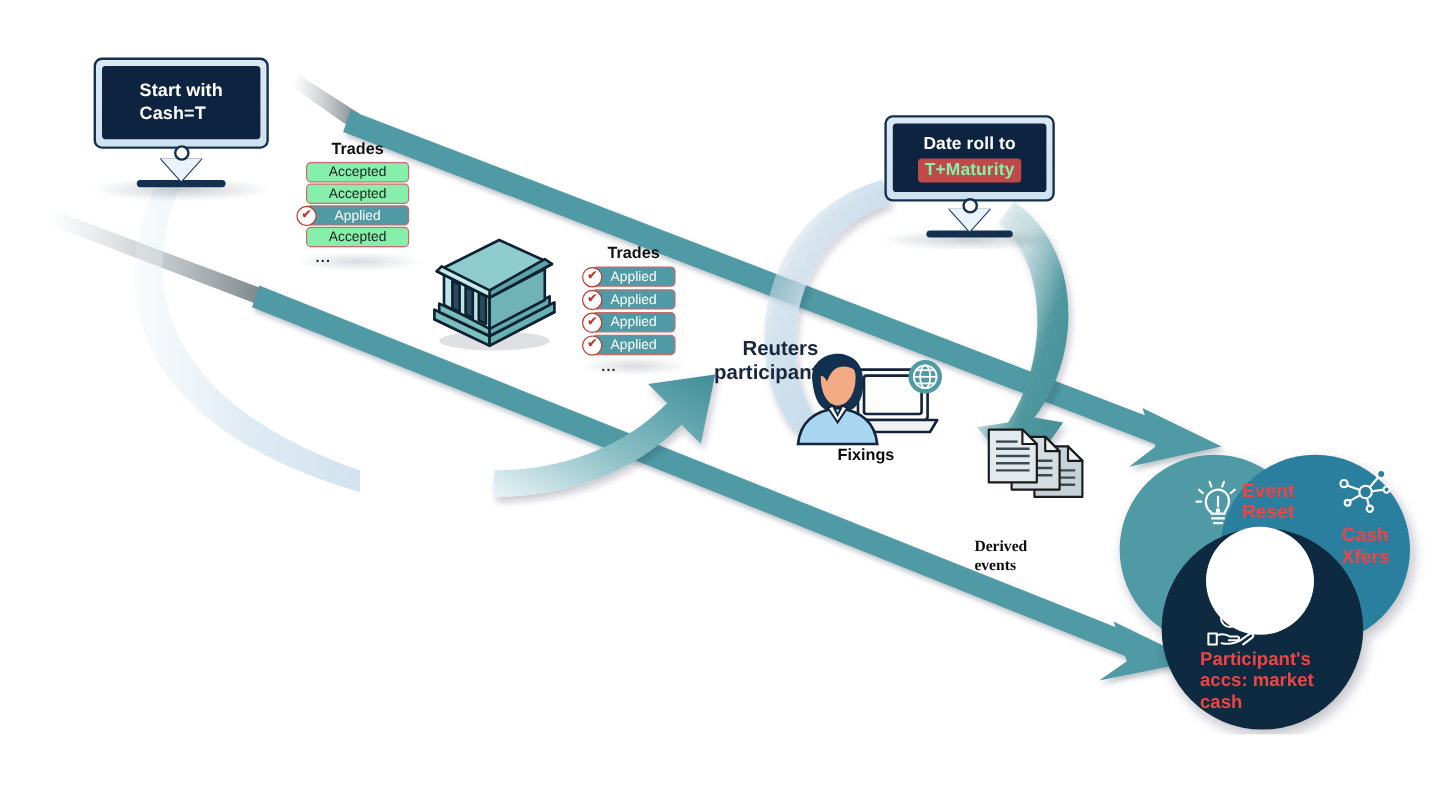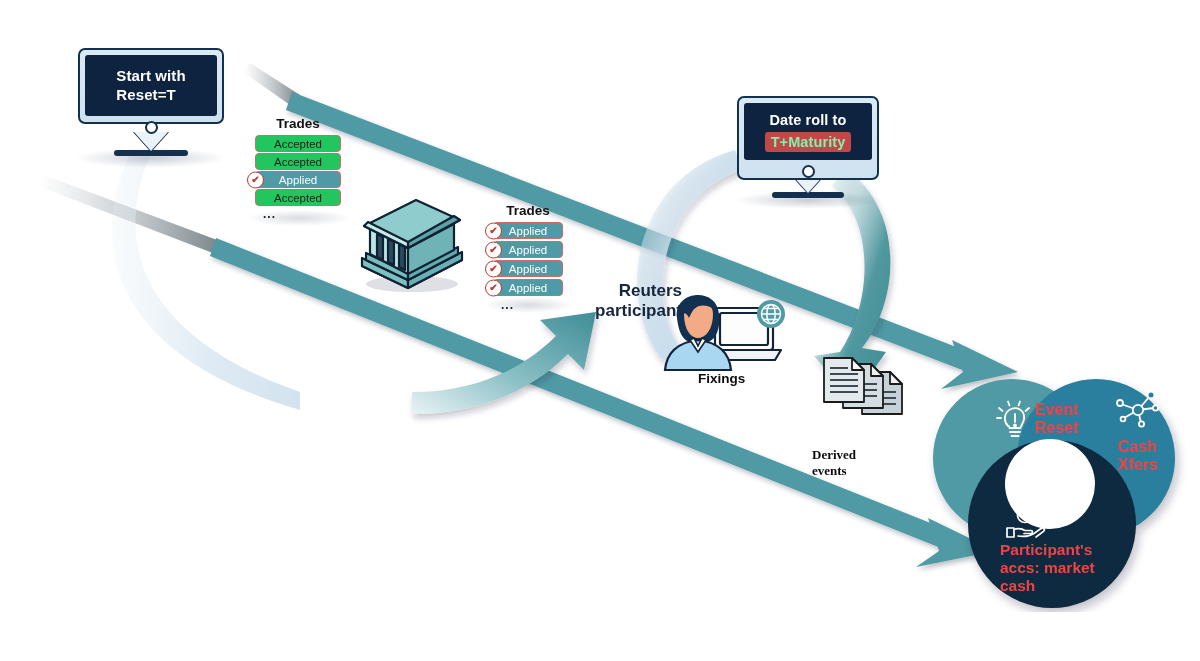--- a/index.html
+++ b/index.html
@@ -50,21 +50,21 @@
   }
   .hl-red{background:#bf4848;color:#86efac;padding:1px 6px;border-radius:3px;display:inline-block;}
 
   
   .trades-title{font-weight:bold;color:#111;text-align:center;}
   .pill{
     box-sizing:border-box;border:1.4px solid #d06a6a;border-radius:4px;
     display:flex;align-items:center;justify-content:center;
     position:relative;
   }
-  .pill.accepted{background:#22c55e;color:#1d1d1d;}
+  .pill.accepted{background:#86efac;color:#1d1d1d;}
   .pill.applied{background:#4f9aa4;color:#ffffff;}
   .pill .chk{
     position:absolute;left:-9px;top:50%;transform:translateY(-50%);
     width:15px;height:15px;border-radius:50%;background:#fff;
     border:1.6px solid #c0392b;display:flex;align-items:center;justify-content:center;
     color:#c0392b;font-size:10px;font-weight:bold;line-height:1;
   }
   .dots{text-align:center;font-weight:bold;color:#222;letter-spacing:1px;}
   .list-shadow{
     position:absolute;border-radius:50%;
@@ -157,21 +157,21 @@
 
   <div class="monitor" style="left:78px;top:48px;width:146px;height:110px;">
     <div class="mon-shadow" style="bottom:-10px;width:152px;height:20px;"></div>
     <div class="mon-foot" style="bottom:2px;width:74px;"></div>
     <div class="mon-neck-o" style="bottom:6px;"></div>
     <div class="mon-neck" style="bottom:7px;"></div>
     <div class="mon-frame" style="height:76px;">
       <div class="mon-screen" style="height:61px;padding:0 14px;">
         <div class="mon-screen-text" style="font-size:15px;">
           <div>Start with</div>
-          <div>Reset=T</div>
+          <div>Cash=T</div>
         </div>
       </div>
       <div class="mon-bar">
         <div class="mon-knob"></div>
       </div>
     </div>
   </div>
 
   <div class="abs" style="left:255px;top:116px;width:86px;">
     <div class="list-shadow" style="left:-8px;top:94px;width:104px;height:16px;"></div>
@@ -239,21 +239,21 @@
     </div>
     <div class="dots" style="font-size:12px;text-align:left;padding-left:8px;">...</div>
   </div>
 
 
   <div class="monitor" style="left:737px;top:96px;width:142px;height:104px;">
     <div class="mon-shadow" style="bottom:-9px;width:150px;height:18px;"></div>
     <div class="mon-foot" style="bottom:2px;width:72px;"></div>
     <div class="mon-neck-o" style="bottom:6px;"></div>
     <div class="mon-neck" style="bottom:7px;"></div>
-    <div class="mon-frame" style="height:84px;">
+    <div class="mon-frame" style="height:72px;">
       <div class="mon-screen" style="height:57px;padding:0 8px;">
         <div class="mon-screen-text" style="font-size:14.5px;text-align:center;">
           <div>Date roll to</div>
           <div style="margin-top:2px;">
             <span class="hl-red">T+Maturity</span>
           </div>
         </div>
       </div>
       <div class="mon-bar">
         <div class="mon-knob"></div>

